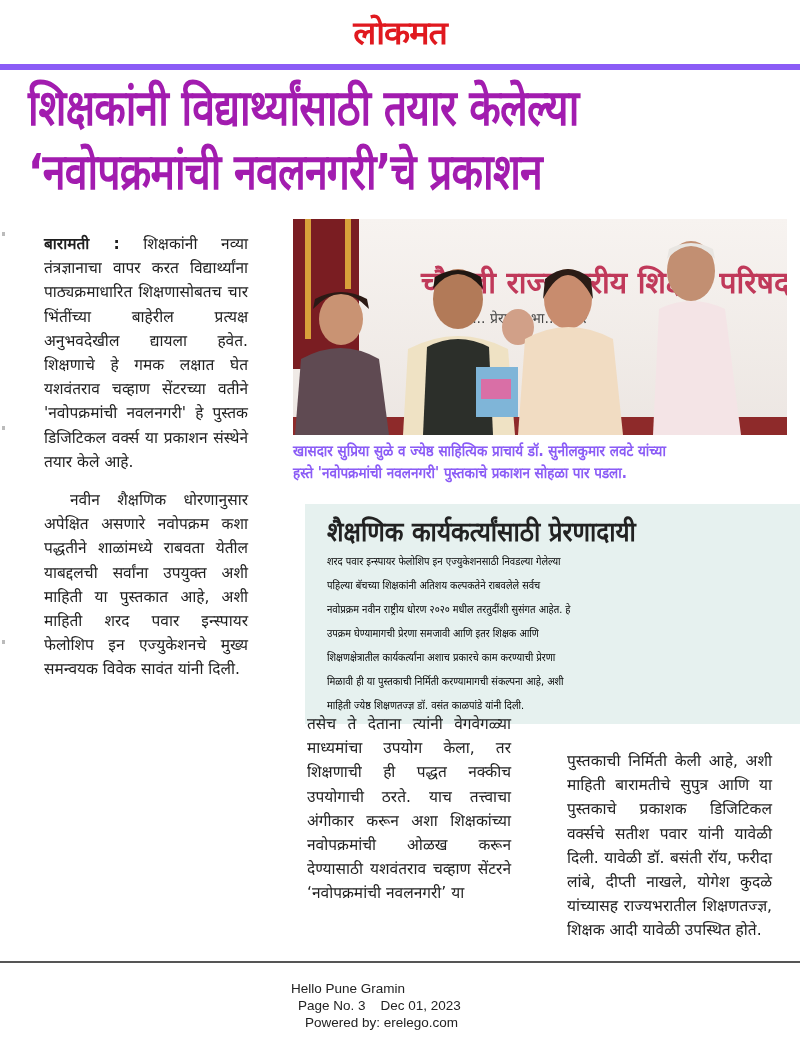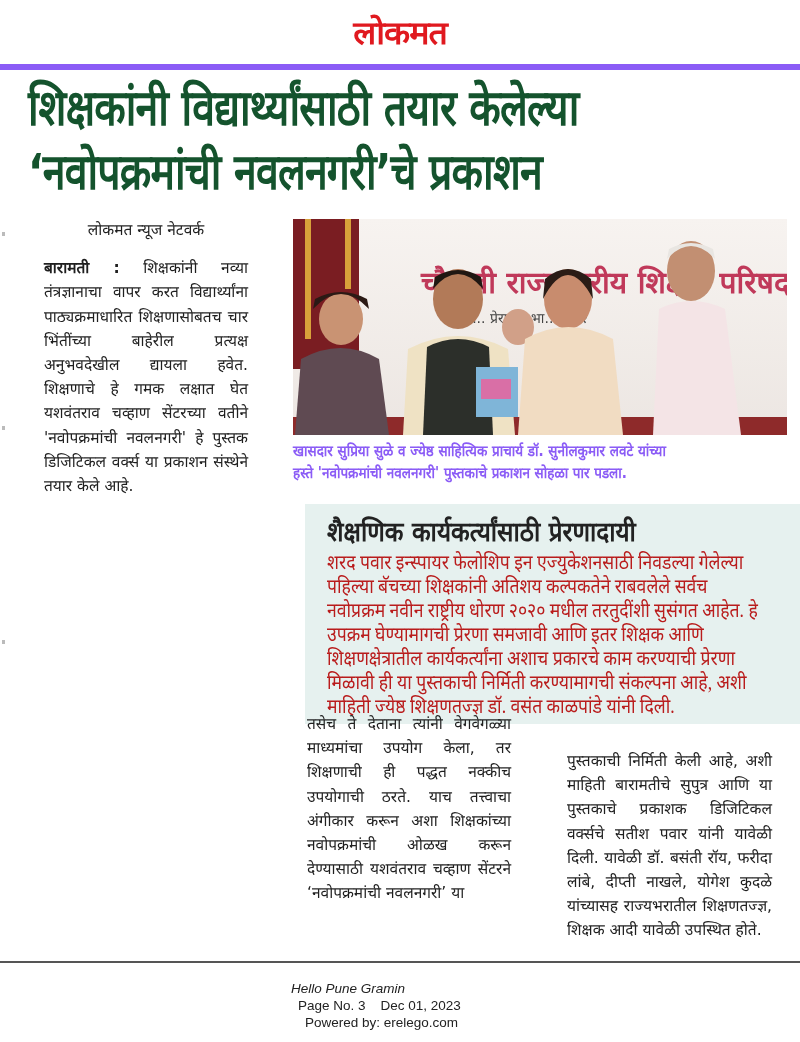--- a/index.html
+++ b/index.html
@@ -13,21 +13,21 @@
     display: flex; align-items: center; justify-content: center;
   }
   .masthead .logo {
     font-family: "DejaVu Sans", sans-serif; font-weight: bold;
     font-size: 34px; color: #e0191f; letter-spacing: -1px;
     transform: scaleY(0.95);
   }
   .headline {
     position: absolute; left: 28px; top: 76px; width: 760px;
     font-family: "DejaVu Sans", sans-serif; font-weight: bold;
-    font-size: 50px; line-height: 64px; color: #14532d;
+    font-size: 50px; line-height: 64px; color: #a21caf;
     letter-spacing: -1px;
   }
   .headline div { white-space: nowrap; transform: scaleX(0.82); transform-origin: left center; }
   .col {
     position: absolute; font-size: 15.5px; line-height: 24.2px;
     text-align: justify; color: #1f1f1f;
   }
   .col p { margin: 14px; }
   .col .indent { text-indent: 26px; }
   .left-col { left: 30px; top: 218px; width: 232px; }
@@ -46,34 +46,34 @@
   .box {
     position: absolute; left: 305px; top: 504px; width: 582px; height: 220px;
     background: #e6f1ef;
   }
   .box-title {
     position: absolute; left: 22px; top: 8px; font-size: 27px; font-weight: bold;
     color: #222; white-space: nowrap; transform: scaleX(0.9); transform-origin: left center;
   }
   .box-body {
     position: absolute; left: 22px; top: 46px; width: 470px;
-    font-size: 20px; line-height: 24px; color: #b91c1c; font-family: Liberation Serif, serif;
+    font-size: 11px; line-height: 24px; color: #000000;
   }
   .box-body div { white-space: nowrap; transform: scaleX(0.88); transform-origin: left center; }
   .mid-col { left: 293px; top: 698px; width: 232px; }
   .right-col { left: 553px; top: 735px; width: 233px; }
   .footer-rule {
     position: absolute; left: 0; top: 961px; width: 800px; height: 0;
     border-top: 2px solid #555;
   }
   .footer {
     position: absolute; left: 0; top: 980px; width: 800px;
     font-family: "Liberation Sans", sans-serif; font-size: 13.5px; line-height: 17px; color: #222;
   }
-  .footer .f1 { position: absolute; left: 291px; top: 0; font-style: italic; }
+  .footer .f1 { position: absolute; left: 291px; top: 0; }
   .footer .f2 { position: absolute; left: 298px; top: 17px; white-space: pre; text-align: center; }
   .footer .f3 { position: absolute; left: 305px; top: 34px; }
   .edge-mark { position: absolute; left: 2px; width: 3px; height: 4px; background: #bbb; }
 </style>
 </head>
 <body>
 
 <div class="masthead">
   <span class="logo">लोकमत</span>
 </div>
@@ -81,25 +81,25 @@
 <div class="headline">
   <div>शिक्षकांनी विद्यार्थ्यांसाठी तयार केलेल्या</div>
   <div>‘नवोपक्रमांची नवलनगरी’चे प्रकाशन</div>
 </div>
 
 <div class="edge-mark" style="top:232px"></div>
 <div class="edge-mark" style="top:426px"></div>
 <div class="edge-mark" style="top:640px"></div>
 
 <div class="col left-col">
-  <span class="byline">लोकमत न्यूज नेटवर्क</span>
   <p>
     <span class="dateline">बारामती :</span>
     <span>शिक्षकांनी नव्या तंत्रज्ञानाचा वापर करत विद्यार्थ्यांना पाठ्यक्रमाधारित शिक्षणासोबतच चार भिंतींच्या बाहेरील प्रत्यक्ष अनुभवदेखील द्यायला हवेत. शिक्षणाचे हे गमक लक्षात घेत यशवंतराव चव्हाण सेंटरच्या वतीने 'नवोपक्रमांची नवलनगरी' हे पुस्तक डिजिटिकल वर्क्स या प्रकाशन संस्थेने तयार केले आहे.</span>
   </p>
+  <p class="indent">नवीन शैक्षणिक धोरणानुसार अपेक्षित असणारे नवोपक्रम कशा पद्धतीने शाळांमध्ये राबवता येतील याबद्दलची सर्वांना उपयुक्त अशी माहिती या पुस्तकात आहे, अशी माहिती शरद पवार इन्स्पायर फेलोशिप इन एज्युकेशनचे मुख्य समन्वयक विवेक सावंत यांनी दिली.</p>
 </div>
 
 <div class="photo">
   <svg width="494" height="216" viewBox="0 0 494 216">
     <defs>
       <linearGradient id="bg" x1="0" y1="0" x2="0" y2="1">
         <stop offset="0" stop-color="#f7f3f0"></stop>
         <stop offset="1" stop-color="#ece6e2"></stop>
       </linearGradient>
     </defs>

